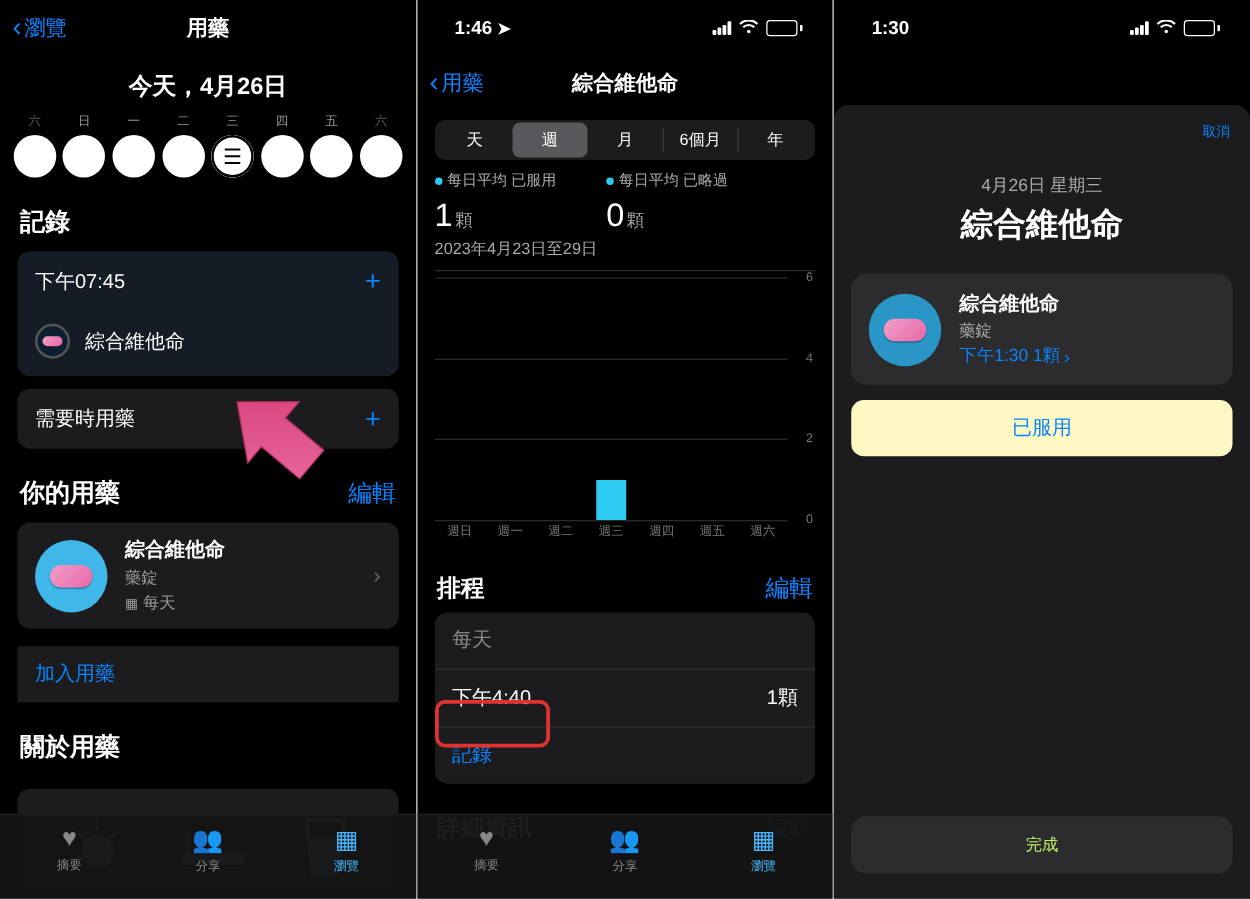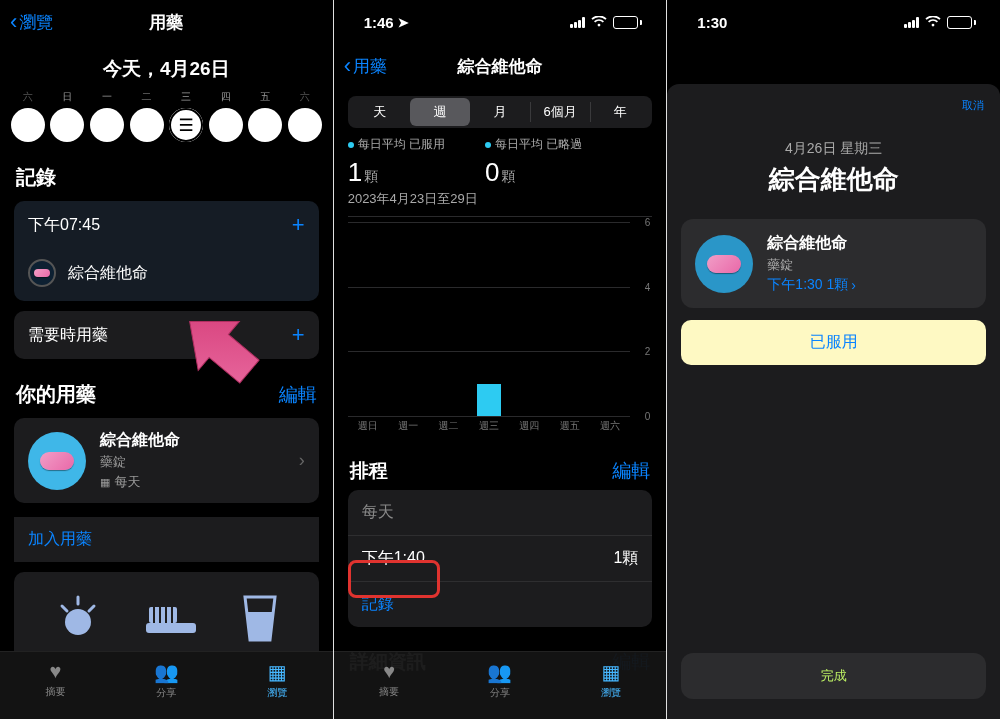--- a/index.html
+++ b/index.html
@@ -329,20 +329,21 @@
       <div class="med-freq">
           <span class="cal-icon">▦</span>
           <span>每天</span>
         </div>
     </div>
     <span class="chev-right">›</span>
   </div>
 
   <div class="add-med-link">加入用藥</div>
 
+  <div class="section-title">關於用藥</div>
   <div class="about-card">
     <svg width="50" height="50">
         <circle cx="25" cy="30" r="13" fill="#9fb8e5"></circle>
         <g stroke="#9fb8e5" stroke-width="3" stroke-linecap="round">
           <line x1="25" y1="5" x2="25" y2="12"></line>
           <line x1="9" y1="14" x2="14" y2="19"></line>
           <line x1="41" y1="14" x2="36" y2="19"></line>
         </g>
       </svg>
     <svg width="60" height="45">
@@ -490,21 +491,21 @@
 
   <div class="s2-section">
     <div class="s2-section-title">排程</div>
     <span class="edit-link">編輯</span>
   </div>
   <div class="list-card">
     <div class="list-row muted">
         <span>每天</span>
       </div>
     <div class="list-row">
-        <span>下午1:40</span>
+        <span>下午4:40</span>
         <span>1顆</span>
       </div>
     <div class="list-row" style="position:relative;">
       <span class="record-link">記錄</span>
     </div>
   </div>
   <div class="red-box" style="left:14px; top:560px; width:92px; height:38px;"></div>
 
   <div class="s2-section">
     <div class="s2-section-title">詳細資訊</div>

